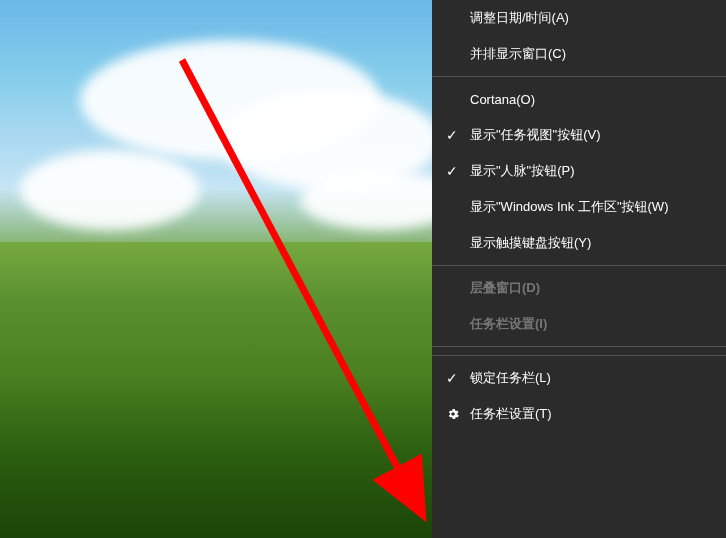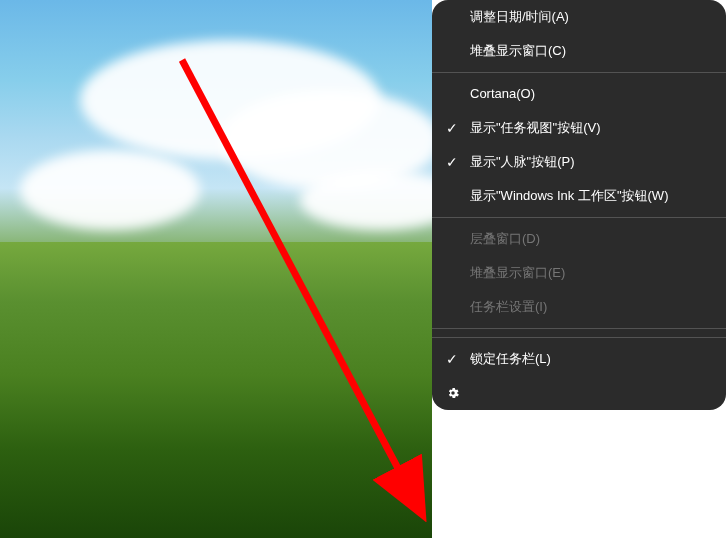--- a/index.html
+++ b/index.html
@@ -44,36 +44,35 @@
       background: linear-gradient(to bottom,
         #76a93e 0%,
         #5a9030 20%,
         #4a8020 45%,
         #2d6010 70%,
         #1a4508 100%);
     }
     .menu {
       position: absolute;
       right: 0; top: 0;
-      width: 294px; height: 410px;
+      width: 294px; height: 538px;
       background: #2b2b2b;
       color: #ffffff;
       display: flex;
       flex-direction: column;
-      border-radius: 16px;
     }
     .menu-item {
       display: flex;
       align-items: center;
       height: 36px;
       padding-left: 14px;
       cursor: default;
     }
     .menu-item.clickable { cursor: pointer; }
-    .menu-item.disabled { color: #767676; }
+    .menu-item.disabled { color: #767676; font-weight: bold; }
     .menu-separator {
       height: 1px;
       background: #535353;
       margin: 4px 0;
     }
     .item-icon {
       width: 24px;
       display: inline-flex;
       align-items: center;
       justify-content: flex-start;
@@ -106,21 +105,21 @@
 </div>
 
 <div class="menu">
 
   <div class="menu-item clickable">
     <span class="item-icon"></span>
     <span class="item-label">调整日期/时间(A)</span>
   </div>
   <div class="menu-item clickable">
     <span class="item-icon"></span>
-    <span class="item-label">堆叠显示窗口(C)</span>
+    <span class="item-label">并排显示窗口(C)</span>
   </div>
 
   <div class="menu-separator"></div>
 
   <div class="menu-item clickable">
     <span class="item-icon"></span>
     <span class="item-label">Cortana(O)</span>
   </div>
   <div class="menu-item clickable">
     <span class="item-icon">
@@ -131,30 +130,30 @@
   <div class="menu-item clickable">
     <span class="item-icon">
         <span class="check">✓</span>
       </span>
     <span class="item-label">显示"人脉"按钮(P)</span>
   </div>
   <div class="menu-item clickable">
     <span class="item-icon"></span>
     <span class="item-label">显示"Windows Ink 工作区"按钮(W)</span>
   </div>
+  <div class="menu-item clickable">
+    <span class="item-icon"></span>
+    <span class="item-label">显示触摸键盘按钮(Y)</span>
+  </div>
 
   <div class="menu-separator"></div>
 
   <div class="menu-item disabled">
     <span class="item-icon"></span>
     <span class="item-label">层叠窗口(D)</span>
-  </div>
-  <div class="menu-item disabled">
-    <span class="item-icon"></span>
-    <span class="item-label">堆叠显示窗口(E)</span>
   </div>
   <div class="menu-item disabled">
     <span class="item-icon"></span>
     <span class="item-label">任务栏设置(I)</span>
   </div>
 
   <div class="menu-separator"></div>
 
 
   <div class="menu-separator"></div>
@@ -164,20 +163,21 @@
         <span class="check">✓</span>
       </span>
     <span class="item-label">锁定任务栏(L)</span>
   </div>
   <div class="menu-item clickable">
     <span class="item-icon gear">
       <svg viewBox="0 0 16 16" fill="#ffffff">
           <path d="M8 10a2 2 0 100-4 2 2 0 000 4zM13.3 8.9l1.4.8-1.3 2.3-1.5-.5a5 5 0 01-1.1.6l-.3 1.6H7.5l-.3-1.6a5 5 0 01-1.1-.6l-1.5.5-1.3-2.3 1.4-.8a5 5 0 010-1.8L3.3 6.3l1.3-2.3 1.5.5c.3-.3.7-.5 1.1-.6L7.5 2.3h2.6l.3 1.6c.4.1.8.3 1.1.6l1.5-.5 1.3 2.3-1.4.8a5 5 0 010 1.8z"></path>
         </svg>
     </span>
+    <span class="item-label">任务栏设置(T)</span>
   </div>
 
 </div>
 
 <svg class="arrow" width="726" height="538">
   <defs>
     <marker id="ah" markerWidth="9" markerHeight="8" refX="7" refY="4" orient="auto">
       <polygon points="0 0, 9 4, 0 8" fill="#ff0000"></polygon>
     </marker>
   </defs>

